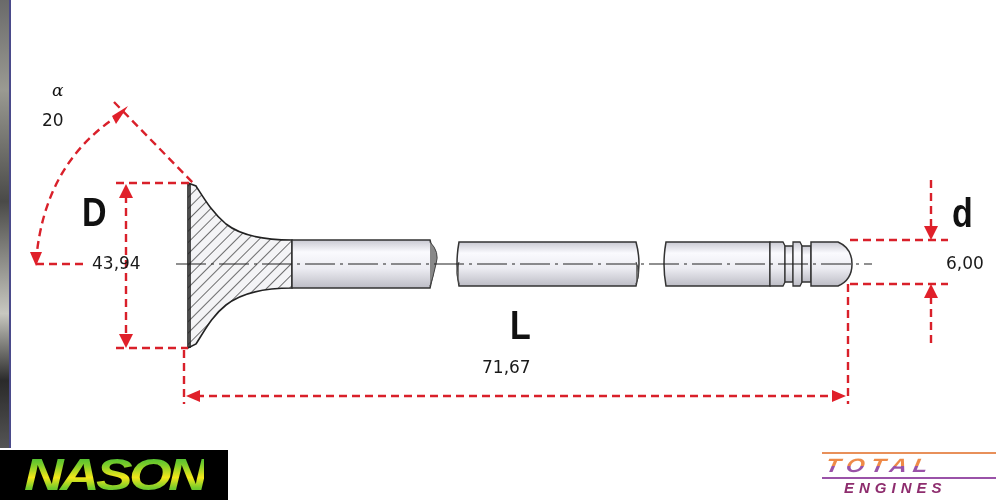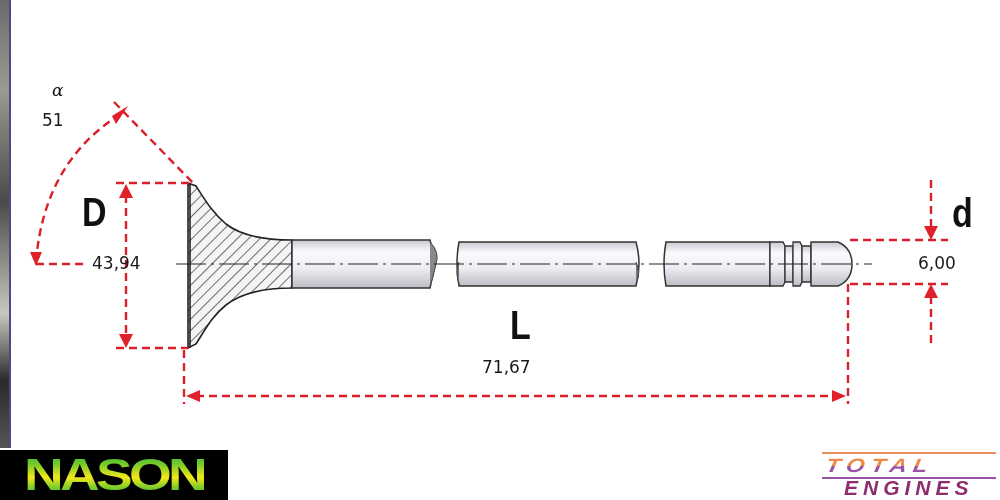--- a/index.html
+++ b/index.html
@@ -17,21 +17,21 @@
     }
     .label {
       position: absolute; color: #111; white-space: nowrap;
     }
     .label.value { font-family: "DejaVu Sans", sans-serif; font-size: 17px; color: #1a1a1a; }
     .label.big { font-family: "Liberation Sans", sans-serif; font-weight: bold; font-size: 40px; transform: scaleX(0.85); transform-origin: left top; }
     .label.alpha { font-family: "DejaVu Serif", serif; font-size: 17px; font-style: italic; }
     .logo-nason {
       position: absolute; left: 0; top: 450px; width: 228px; height: 50px;
       background: #000;
-      display: flex; align-items: flex-end; justify-content: center;
+      display: flex; align-items: flex-end; justify-content: center; font-style: italic;
     }
     .logo-nason span {
       font-family: "Liberation Sans", sans-serif; font-weight: bold; font-size: 44px;
       letter-spacing: -3px;
       background: linear-gradient(180deg, #1fae3a 0%, #7ccd2a 30%, #f4e81a 55%, #7ccd2a 75%, #1fae3a 100%);
       -webkit-background-clip: text; background-clip: text; color: transparent;
       transform: scaleX(1.25);
     }
     .logo-total {
       position: absolute; left: 820px; top: 452px; width: 176px; height: 46px;
@@ -41,21 +41,21 @@
       position: absolute; left: 6px; top: 1px; width: 170px;
       font-family: "Liberation Sans", sans-serif; font-weight: bold; font-style: italic;
       font-size: 24px; letter-spacing: 6px; line-height: 26px;
       background: linear-gradient(180deg, #ee8a48 0%, #ee8a48 50%, #9a52a8 50%, #9a52a8 100%);
       -webkit-background-clip: text; background-clip: text; color: transparent;
       transform: skewX(-10deg) scaleY(0.8);
     }
     .logo-total .sub {
       position: absolute; left: 24px; top: 28px;
       font-family: "Liberation Sans", sans-serif; font-weight: bold; font-style: italic;
-      font-size: 21px; letter-spacing: 5px; color: #8e2d6e; line-height: 16px;
+      font-size: 15px; letter-spacing: 5px; color: #8e2d6e; line-height: 16px;
     }
   </style>
 </head>
 <body>
 
 <div id="stage">
 
   <div class="left-photo"></div>
 
   <svg width="1000" height="500" viewBox="0 0 1000 500" style="position:absolute;left:0;top:0">
@@ -128,30 +128,30 @@
       <path d="M119,198 L133,198 L126,184 Z"></path>
       <path d="M119,334 L133,334 L126,348 Z"></path>
       <path d="M186,396 L200,390 L200,402 Z"></path>
       <path d="M846,396 L832,390 L832,402 Z"></path>
       <path d="M924,226 L938,226 L931,240 Z"></path>
       <path d="M924,298 L938,298 L931,284 Z"></path>
     </g>
   </svg>
 
   <div class="label alpha" style="left:52px;top:80px;">α</div>
-  <div class="label value" style="left:42px;top:110px;">51</div>
+  <div class="label value" style="left:42px;top:110px;">20</div>
 
   <div class="label big" style="left:82px;top:190px;">D</div>
   <div class="label value" style="left:92px;top:253px;">43,94</div>
 
   <div class="label big" style="left:510px;top:303px;">L</div>
   <div class="label value" style="left:482px;top:357px;">71,67</div>
 
   <div class="label big" style="left:952px;top:191px;">d</div>
-  <div class="label value" style="left:918px;top:253px;text-align:right;">6,00</div>
+  <div class="label value" style="left:946px;top:253px;text-align:right;">6,00</div>
 
   <div class="logo-nason">
     <span>NASON</span>
   </div>
 
   <div class="logo-total">
     <div class="bar" style="top:0px;"></div>
     <div class="title">TOTAL</div>
     <div class="bar" style="top:25px;background:#9a52a8;"></div>
     <div class="sub">ENGINES</div>

